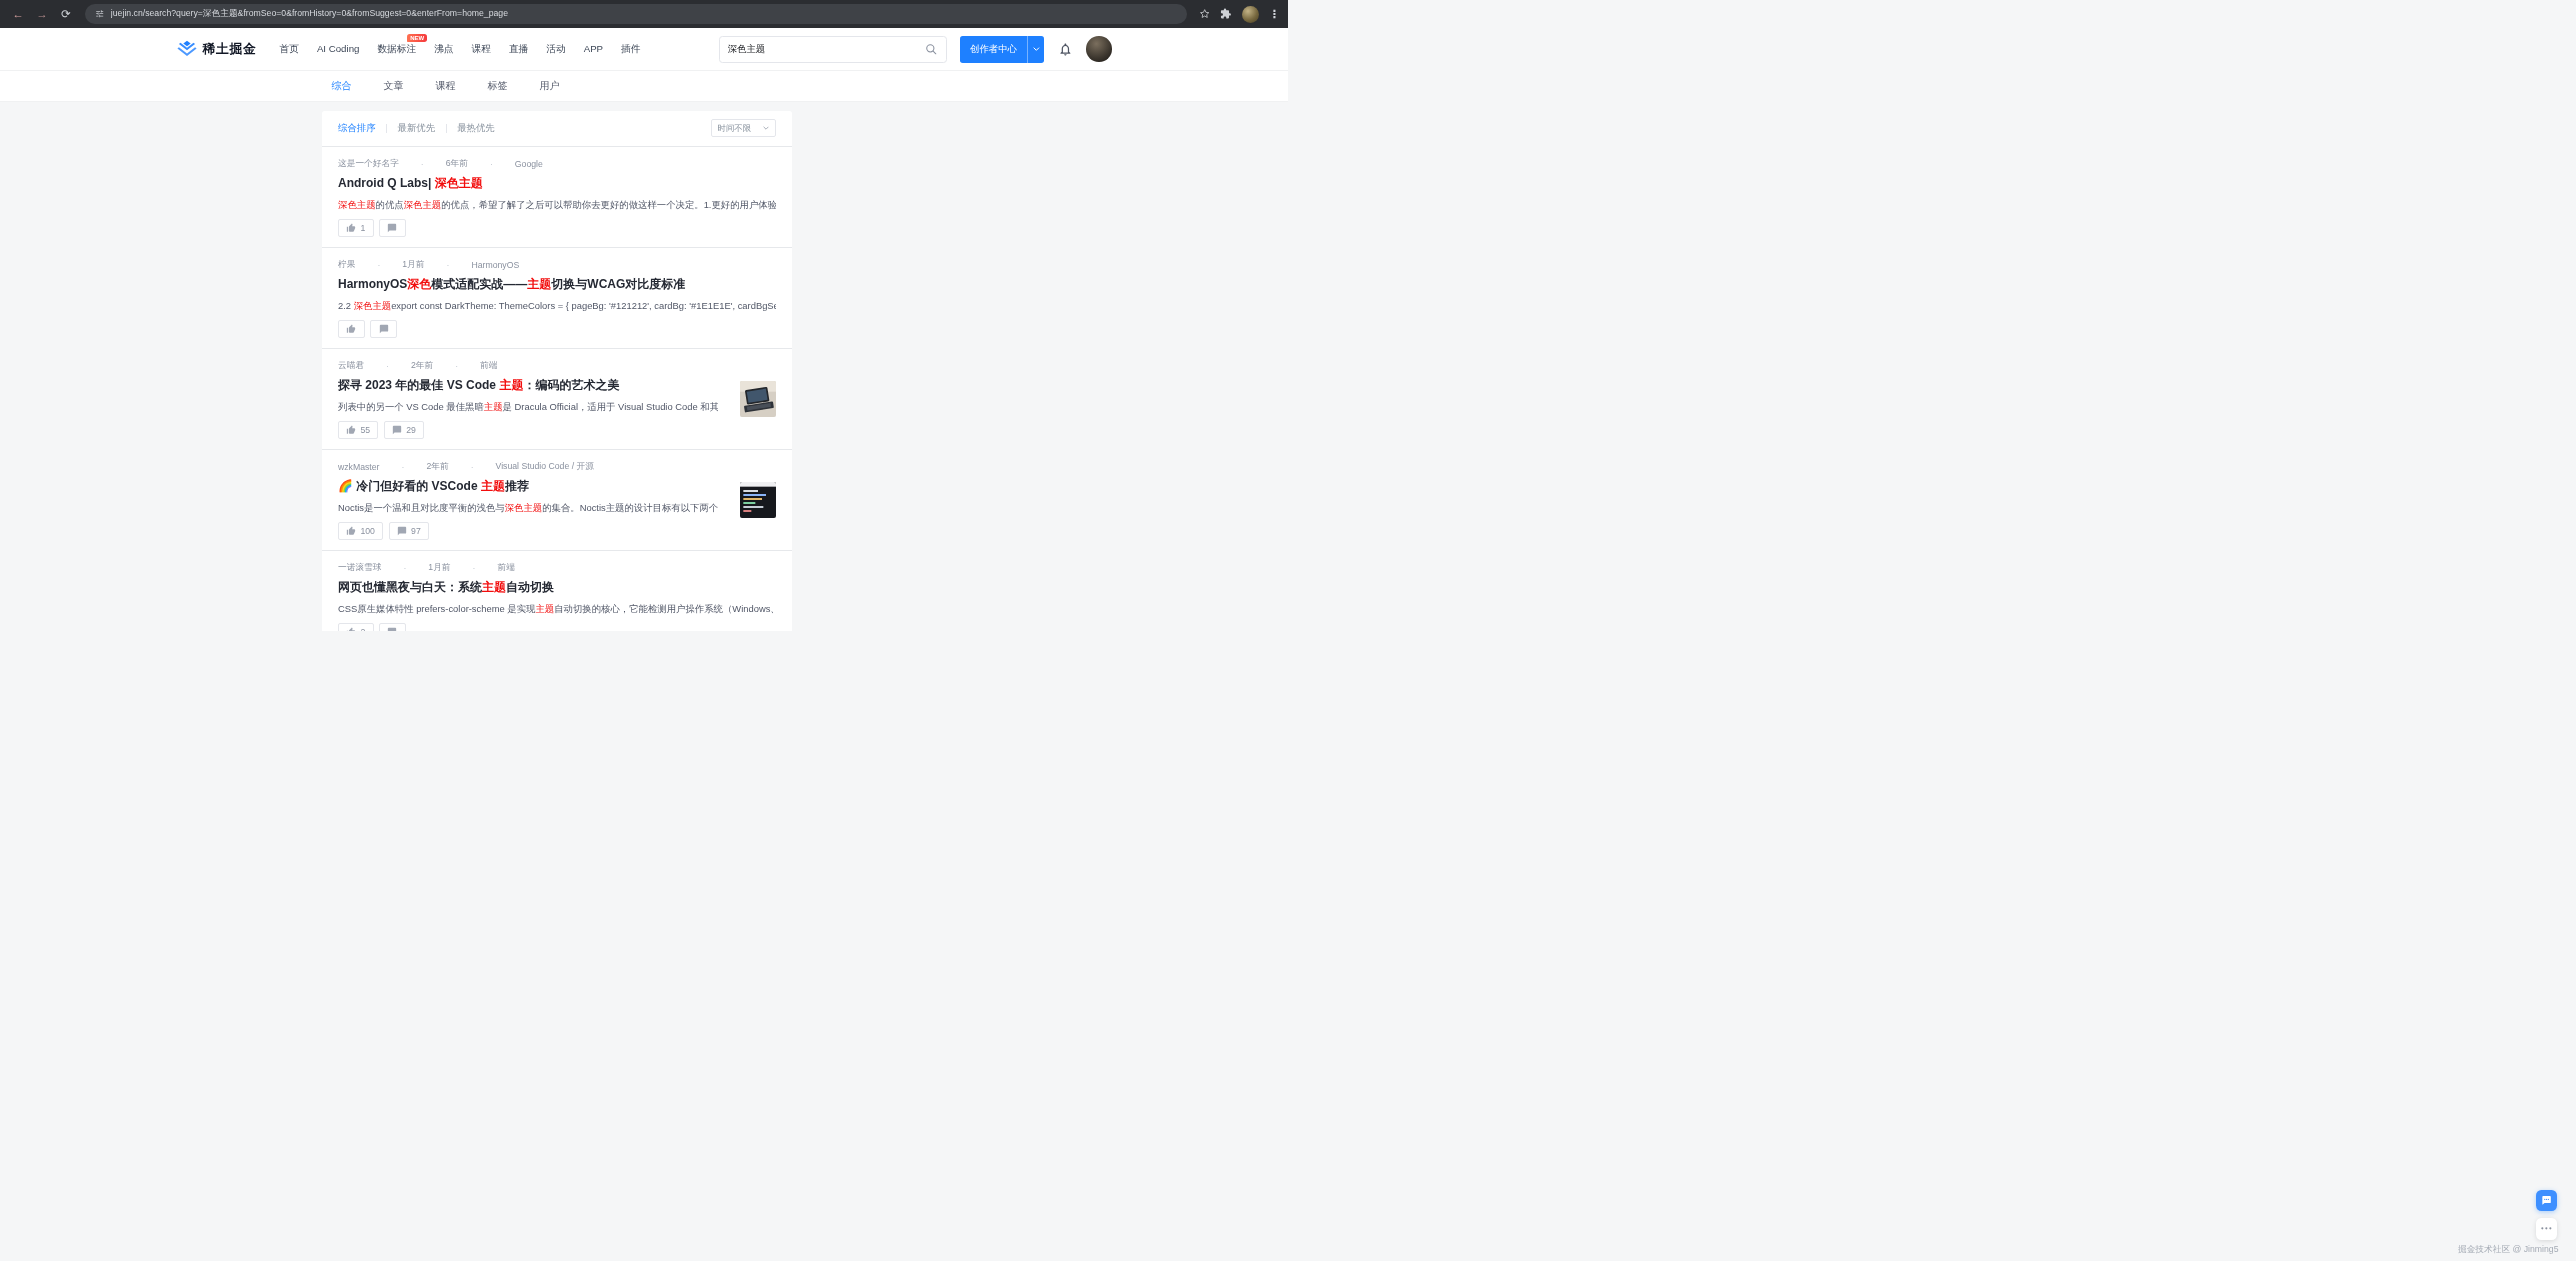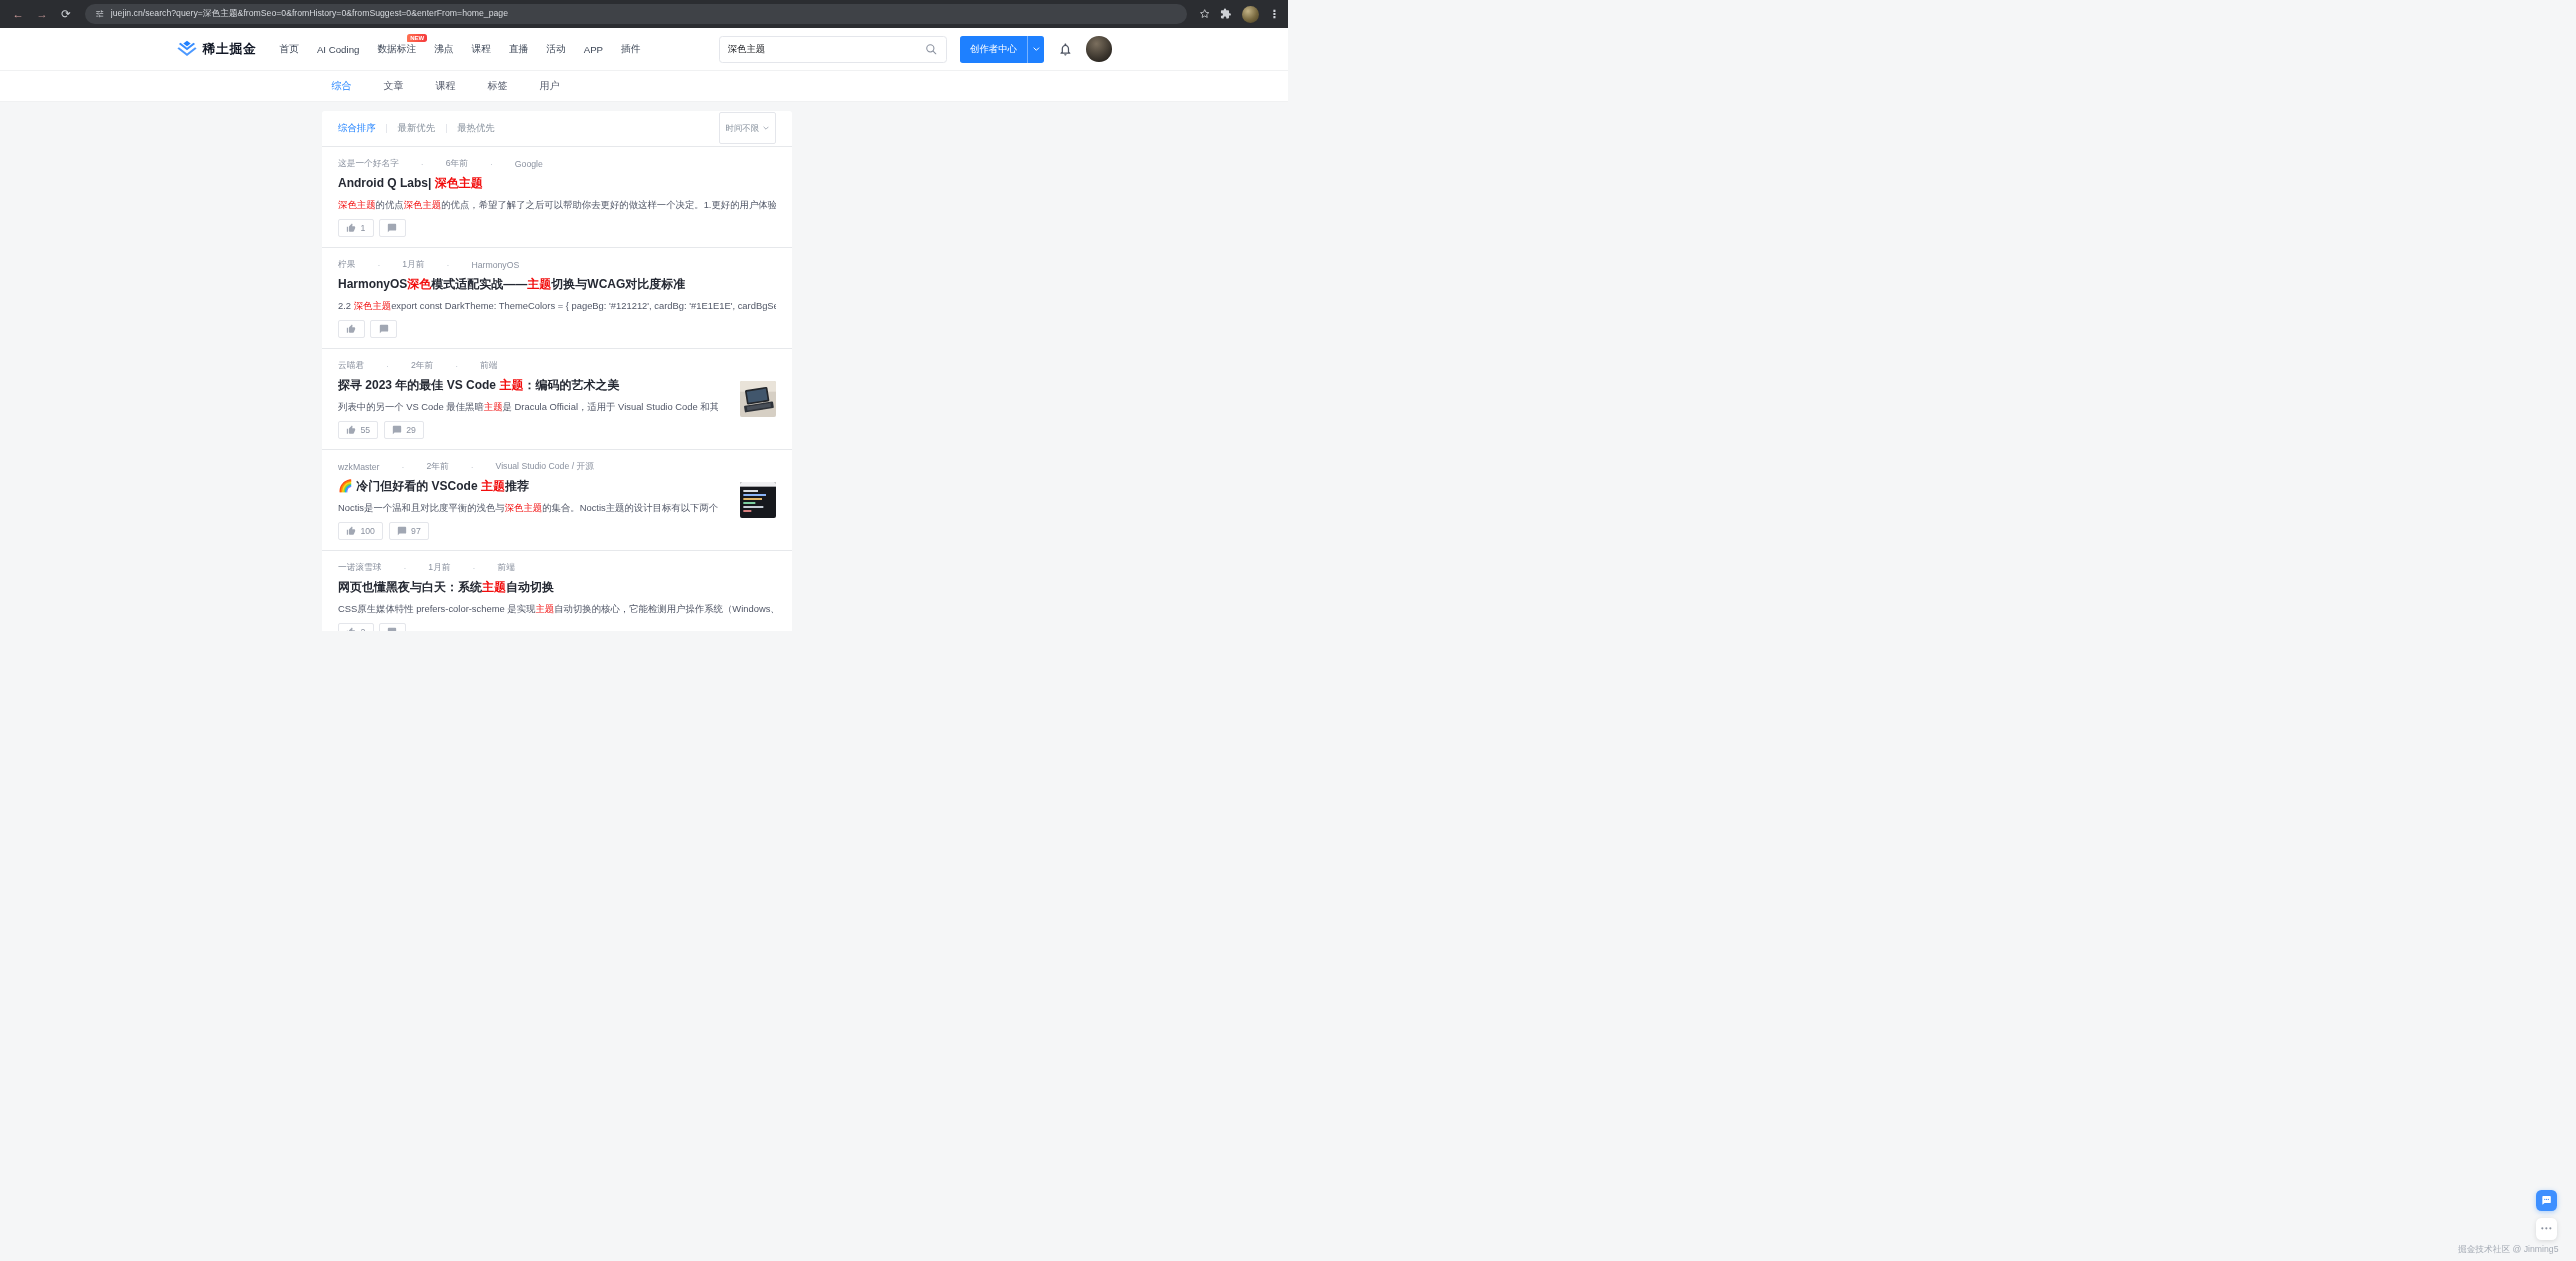--- a/index.html
+++ b/index.html
@@ -21,21 +21,21 @@
   .chrome-right { display:flex; align-items:center; gap:10px; padding-left:2.7px; }
   .chrome-icon { display:flex; align-items:center; justify-content:center; cursor:pointer; }
   .chrome-avatar { width:17px; height:17px; border-radius:50%; cursor:pointer;
                    background:radial-gradient(circle at 35% 30%, #c3b386, #77683f 55%, #453b22); }
   .dots { color:#cfd3d8; font-size:11.4px; font-weight:700; cursor:pointer; }
   
   .header { height:43px; background:#fff; border-bottom:0.7px solid #f0f1f2; }
   .header-inner { max-width:967px; height:100%; margin:0 auto; padding:0 16px; display:flex; align-items:center; }
   .logo { display:flex; align-items:center; gap:6px; margin-right:23px; cursor:pointer; }
   .logo-text { font-size:12.8px; font-weight:700; color:#121826; letter-spacing:0.7px; }
-  .main-nav { display:flex; gap:18px; margin-right:auto; align-items:center; }
+  .main-nav { display:flex; gap:18px; margin-right:auto; align-items:flex-start; }
   .nav-item { position:relative; font-size:9.7px; color:#3d4757; cursor:pointer; white-space:nowrap; }
   .nav-badge { position:absolute; top:-8.7px; right:-10.7px; background:linear-gradient(90deg,#ff7152,#f5393c);
                color:#fff; font-size:6px; font-weight:700; padding:1px 2.7px; border-radius:2.7px 2.7px 2.7px 0.7px; }
   .header-right { display:flex; align-items:center; gap:13.4px; }
   .search-box { width:228px; height:27px; border:0.7px solid #e4e6eb; border-radius:3.4px;
                 display:flex; align-items:center; padding:0 2.7px 0 8px; background:#fff; }
   .search-box input { flex:1; border:none; outline:none; font-size:9.4px; color:#16181c; background:transparent;
                       font-family:inherit; }
   .search-btn { width:23px; height:21.5px; border:none; background:transparent; display:flex;
                 align-items:center; justify-content:center; cursor:pointer; }
@@ -54,22 +54,22 @@
   .tab { font-size:10px; color:#515767; cursor:pointer; }
   .tab.active { color:var(--accent,#1e80ff); font-weight:500; }
   
   .content-inner { max-width:644px; margin:0 auto; padding-top:9.4px; }
   .card { width:470px; background:#fff; border-radius:2.7px; overflow:hidden; }
   .filter-bar { height:36px; display:flex; align-items:center; padding:0 16px; border-bottom:0.7px solid #e6e8eb; }
   .sorts { display:flex; align-items:center; }
   .sort { font-size:9.4px; color:#86909c; cursor:pointer; white-space:nowrap; }
   .sort.active { color:var(--accent,#1e80ff); }
   .sort-sep { width:0.7px; height:8.7px; background:#e4e6eb; margin:0 10.7px; }
-  .time-filter { margin-left:auto; display:flex; align-items:center; gap:4px; border:0.7px solid #e4e6eb;
-                 border-radius:2px; height:32px; padding:0 6px; color:#86909c; font-size:8.4px; cursor:pointer; }
+  .time-filter { margin-left:auto; display:flex; align-items:center; gap:12px; border:0.7px solid #e4e6eb;
+                 border-radius:2px; height:18px; padding:0 6px; color:#86909c; font-size:8.4px; cursor:pointer; }
   .result-item { position:relative; padding:11.4px 16px 10px; border-bottom:0.7px solid #e6e8eb; cursor:pointer; }
   .result-meta { display:flex; align-items:center; gap:22px; font-size:8.7px; color:#8a919f; }
   .meta-dot { color:#c2c8d1; }
   .result-title { margin-top:6px; font-size:12px; font-weight:700; color:#252933; line-height:1.3;
                   white-space:nowrap; overflow:hidden; }
   .result-snippet { margin-top:6px; font-size:9.4px; color:#515767; line-height:1.45;
                     white-space:nowrap; overflow:hidden; }
   .hl { color:var(--hl,#f20d0d); }
   .has-thumb .result-title, .has-thumb .result-snippet { margin-right:58px; }
   .result-actions { margin-top:7.4px; display:flex; gap:5.4px; }

